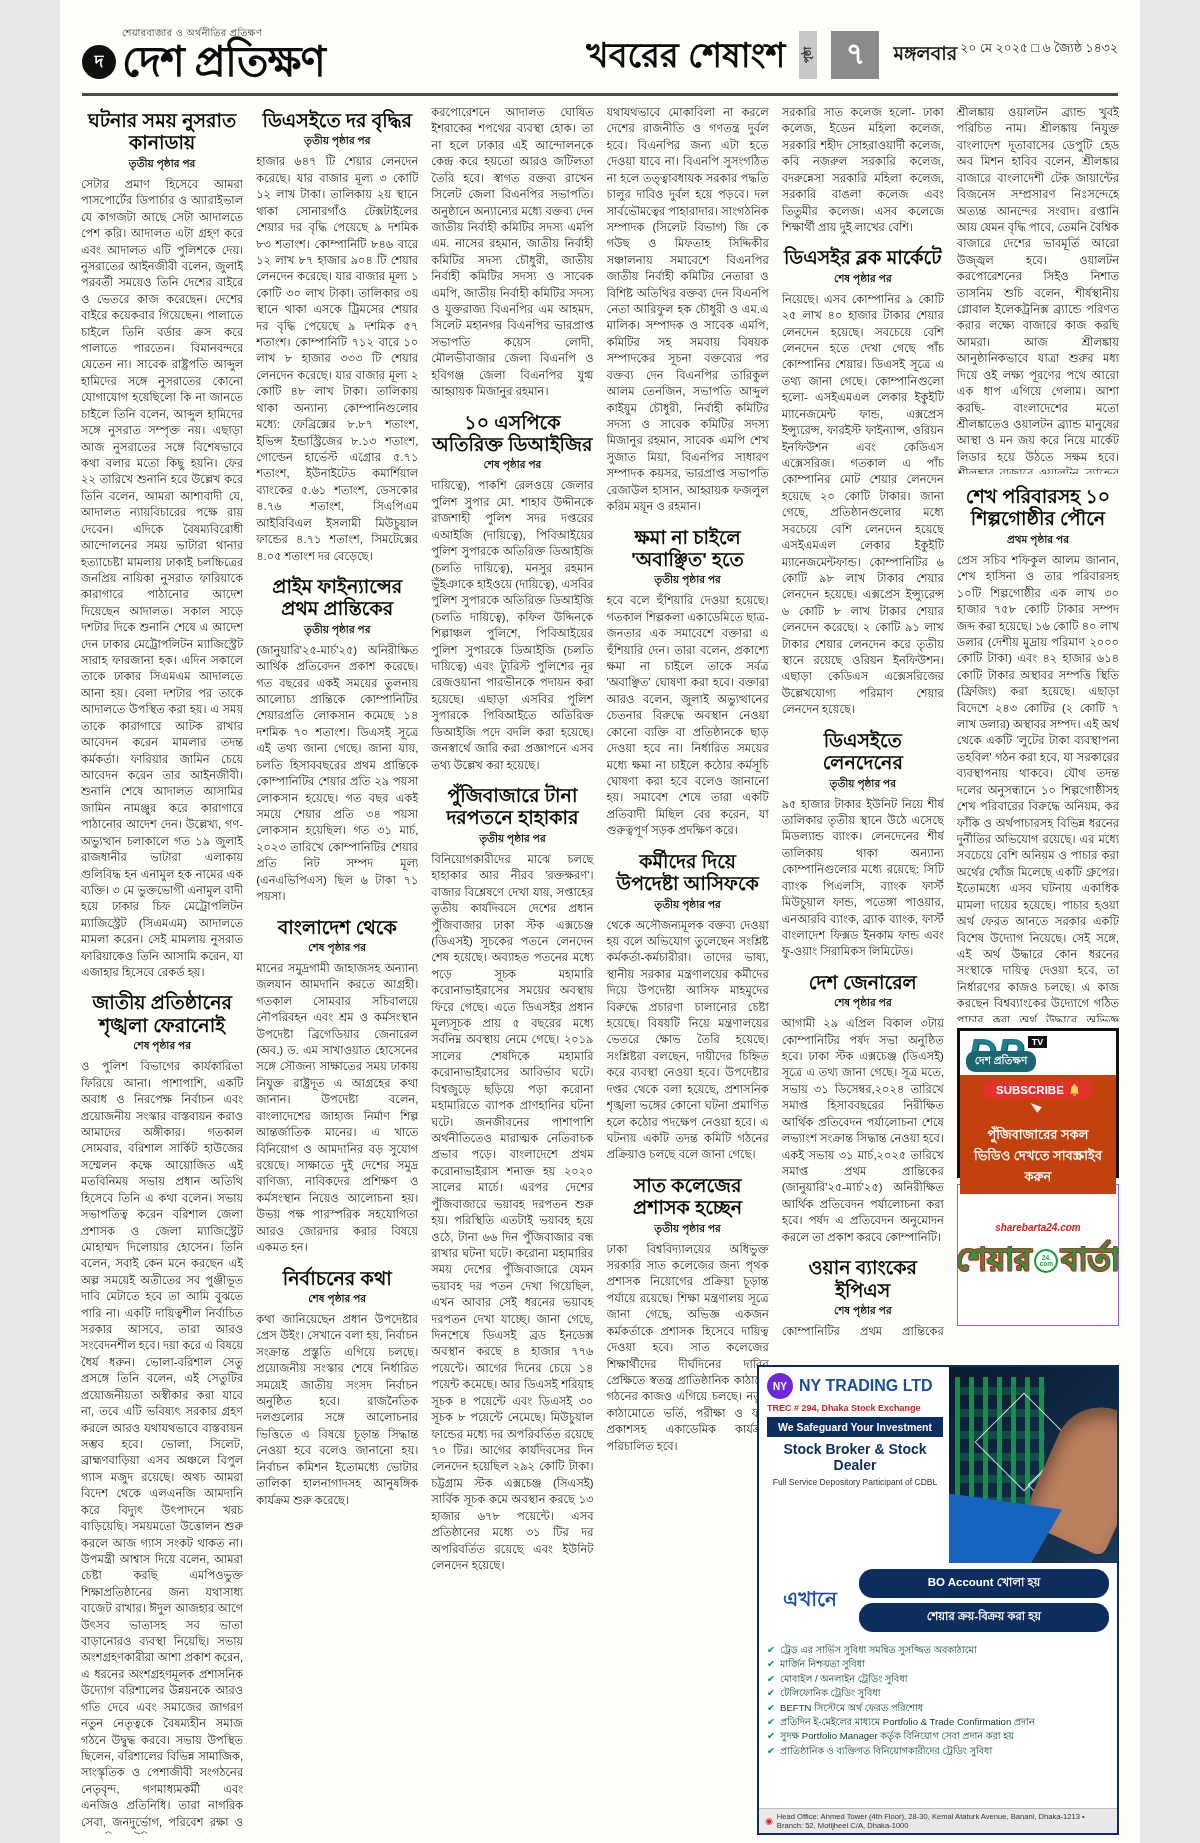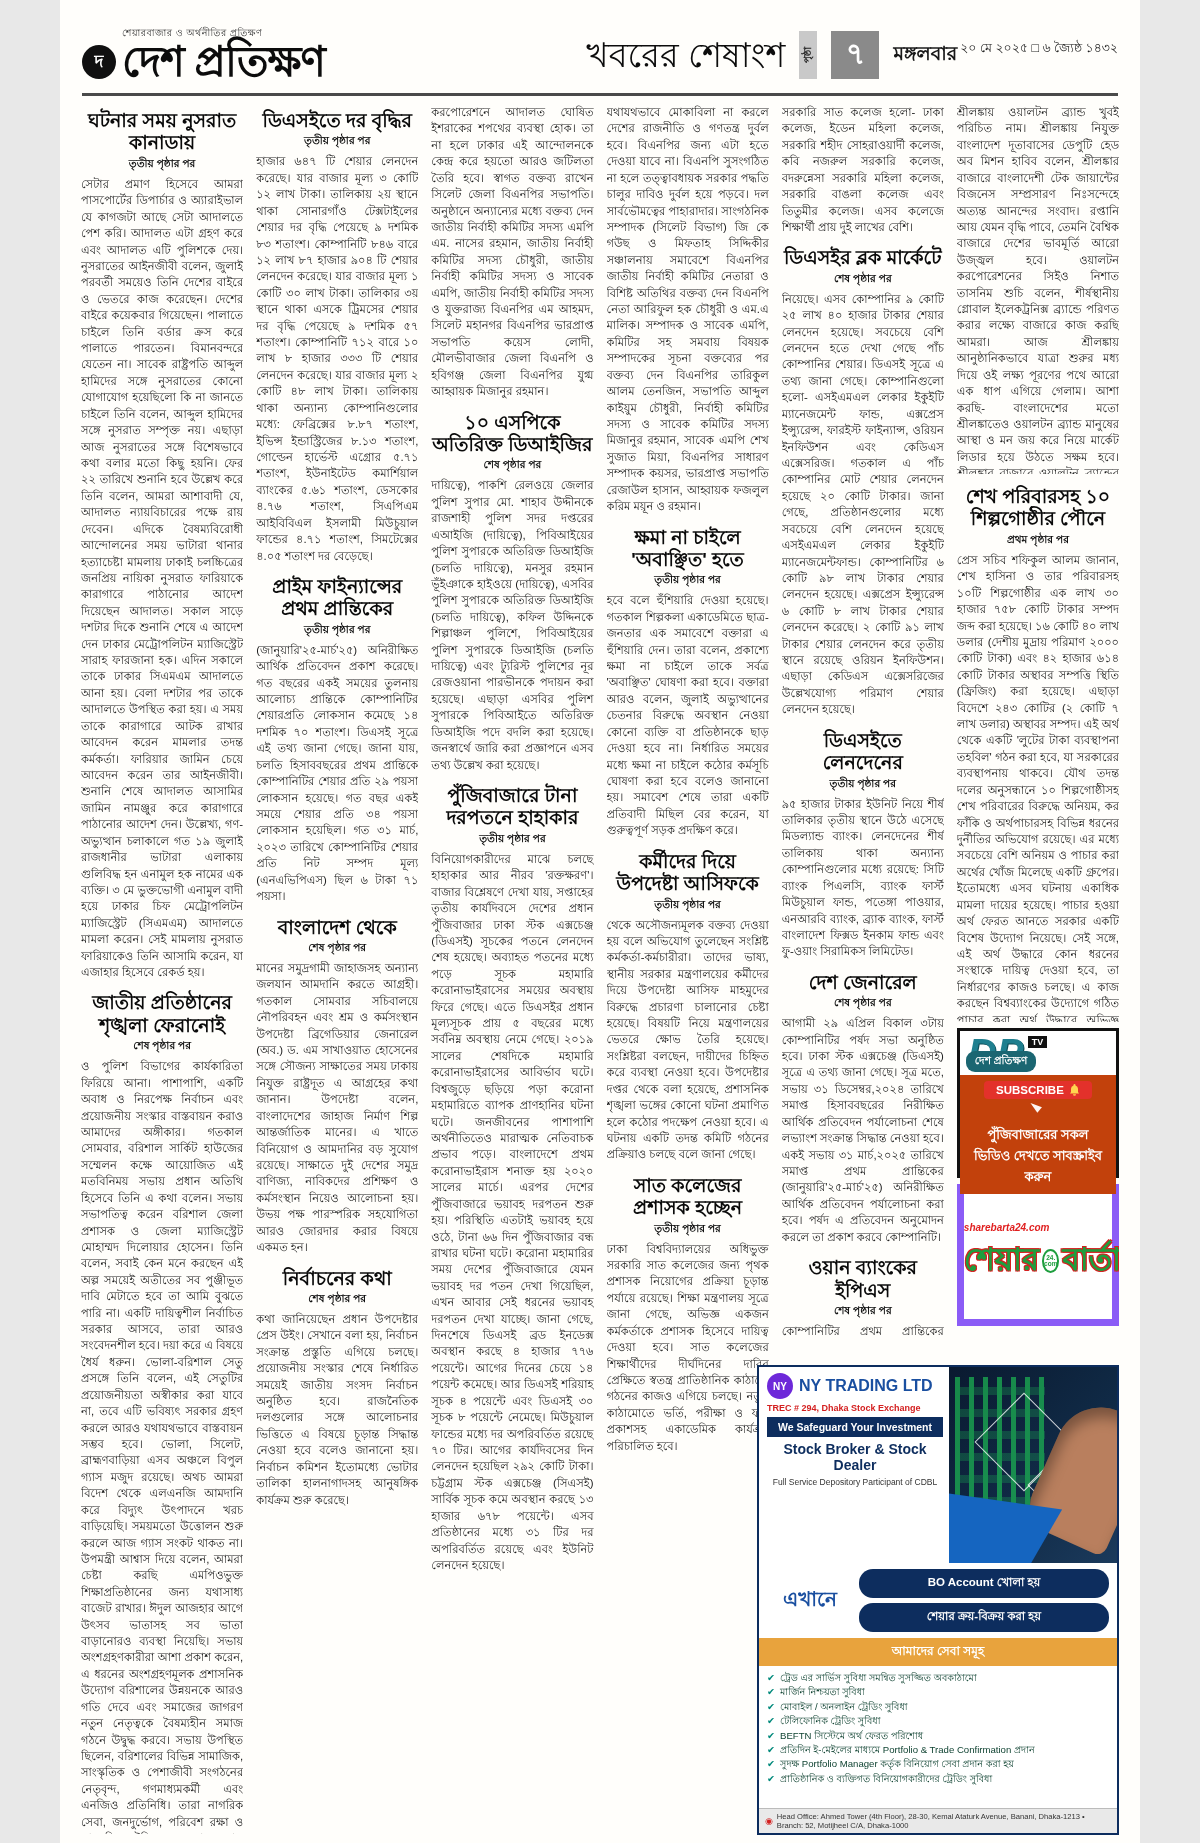--- a/index.html
+++ b/index.html
@@ -12,21 +12,21 @@
   
   #masthead { display:flex; justify-content:space-between; align-items:flex-end;
     padding:26px 22px 10px 22px; }
   .brand-block { display:flex; flex-direction:column; }
   .brand-tagline { font-size:9.5px; color:#333; letter-spacing:.5px; margin-left:40px; }
   .brand-row { display:flex; align-items:center; gap:6px; }
   .brand-emblem { width:34px; height:34px; border-radius:50%; background:#101010; color:#fff;
     display:flex; align-items:center; justify-content:center; font-size:17px; font-weight:bold; }
   .brand-name { font-size:42px; font-weight:800; letter-spacing:-1px; color:#0c0c0c; line-height:1; }
   .right-cluster { display:flex; align-items:center; gap:14px; padding-bottom:4px; }
-  .section-title { font-size:34px; font-weight:400; color:#0c0c0c; line-height:1; }
+  .section-title { font-size:34px; font-weight:700; color:#0c0c0c; line-height:1; }
   .page-word-box { background:#c9c9c9; color:#222; font-size:10px; font-weight:bold;
     width:18px; height:48px; display:flex; align-items:center; justify-content:center;
     writing-mode:vertical-rl; transform:rotate(180deg); }
   .page-num-box { background:#8a8a8a; color:#fff; width:48px; height:48px;
     display:flex; align-items:center; justify-content:center; font-size:30px; font-weight:800; }
   .date-block { display:flex; flex-direction:row; gap:3px; }
   .day { font-size:19px; font-weight:800; }
   .date-line { font-size:12.5px; color:#222; }
   #masthead-rule { height:3px; background:#4a4a4a; margin:0 22px; }
   
@@ -51,22 +51,22 @@
     font-weight:bold; padding:1px 4px; }
   .dp-brand { position:absolute; bottom:3px; left:6px; background:#1b6672; color:#fff;
     font-size:10.5px; font-weight:bold; padding:2px 9px; border-radius:9px; }
   .dp-band { background:#c2410c; padding:5px 8px 6px 8px; text-align:center; }
   .dp-sub-btn { display:inline-flex; align-items:center; gap:5px; background:#e3312b; color:#fff;
     font-size:11.5px; font-weight:bold; padding:3px 12px; border-radius:4px; border:none; }
   .dp-caption { color:#fff; font-size:13px; font-weight:bold; margin-top:14px; }
   .hand { width:10px; height:12px; margin:0 auto; border-left:7px solid #fff;
     border-top:10px solid transparent; border-bottom:2px solid transparent; transform:rotate(-35deg); opacity:.95; }
   
-  #sb-ad { border:7px solid #8b5cf6; background:#fff; height:142px; display:flex;
-    flex-direction:column; justify-content:center; gap:2px; }
+  #sb-ad { border:1px solid #8b5cf6; background:#fff; height:142px; display:flex;
+    flex-direction:column; align-items:center; justify-content:center; gap:2px; }
   .sb-url { color:#e02020; font-size:10px; font-weight:bold; font-style:italic; }
   .sb-logo { display:flex; align-items:center; gap:3px; }
   .sb-word { font-size:31px; font-weight:800; color:#1e9e3e;
     text-shadow:-1px -1px 0 #d42020, 1px -1px 0 #d42020, -1px 1px 0 #d42020, 1px 1px 0 #d42020; }
   .sb-badge { width:24px; height:24px; border:2px solid #1e9e3e; border-radius:50%; color:#1e9e3e;
     font-size:6.5px; font-weight:bold; display:flex; align-items:center; justify-content:center;
     text-align:center; line-height:1; }
   
   #ny-ad { position:absolute; right:21px; bottom:8px; width:362px; height:470px;
     border:2px solid #0d2d5e; background:#fff; display:flex; flex-direction:column; }
@@ -296,21 +296,20 @@
         <div class="blue-wedge"></div>
       </div>
     </div>
     <div class="ny-mid">
       <div class="ekhane">এখানে</div>
       <div class="ny-pills">
         <div class="ny-pill">BO Account খোলা হয়</div>
         <div class="ny-pill">শেয়ার ক্রয়-বিক্রয় করা হয়</div>
       </div>
     </div>
-    <div class="ny-serv-title">আমাদের সেবা সমূহ</div>
     <ul class="ny-services" id="ny-services">
         <li>
           <span class="ny-check">✔</span>
           <span>ট্রেড এর সার্ভিস সুবিধা সমন্বিত সুসজ্জিত অবকাঠামো</span>
         </li>
         <li>
           <span class="ny-check">✔</span>
           <span>মার্জিন নিশ্চয়তা সুবিধা</span>
         </li>
         <li>

